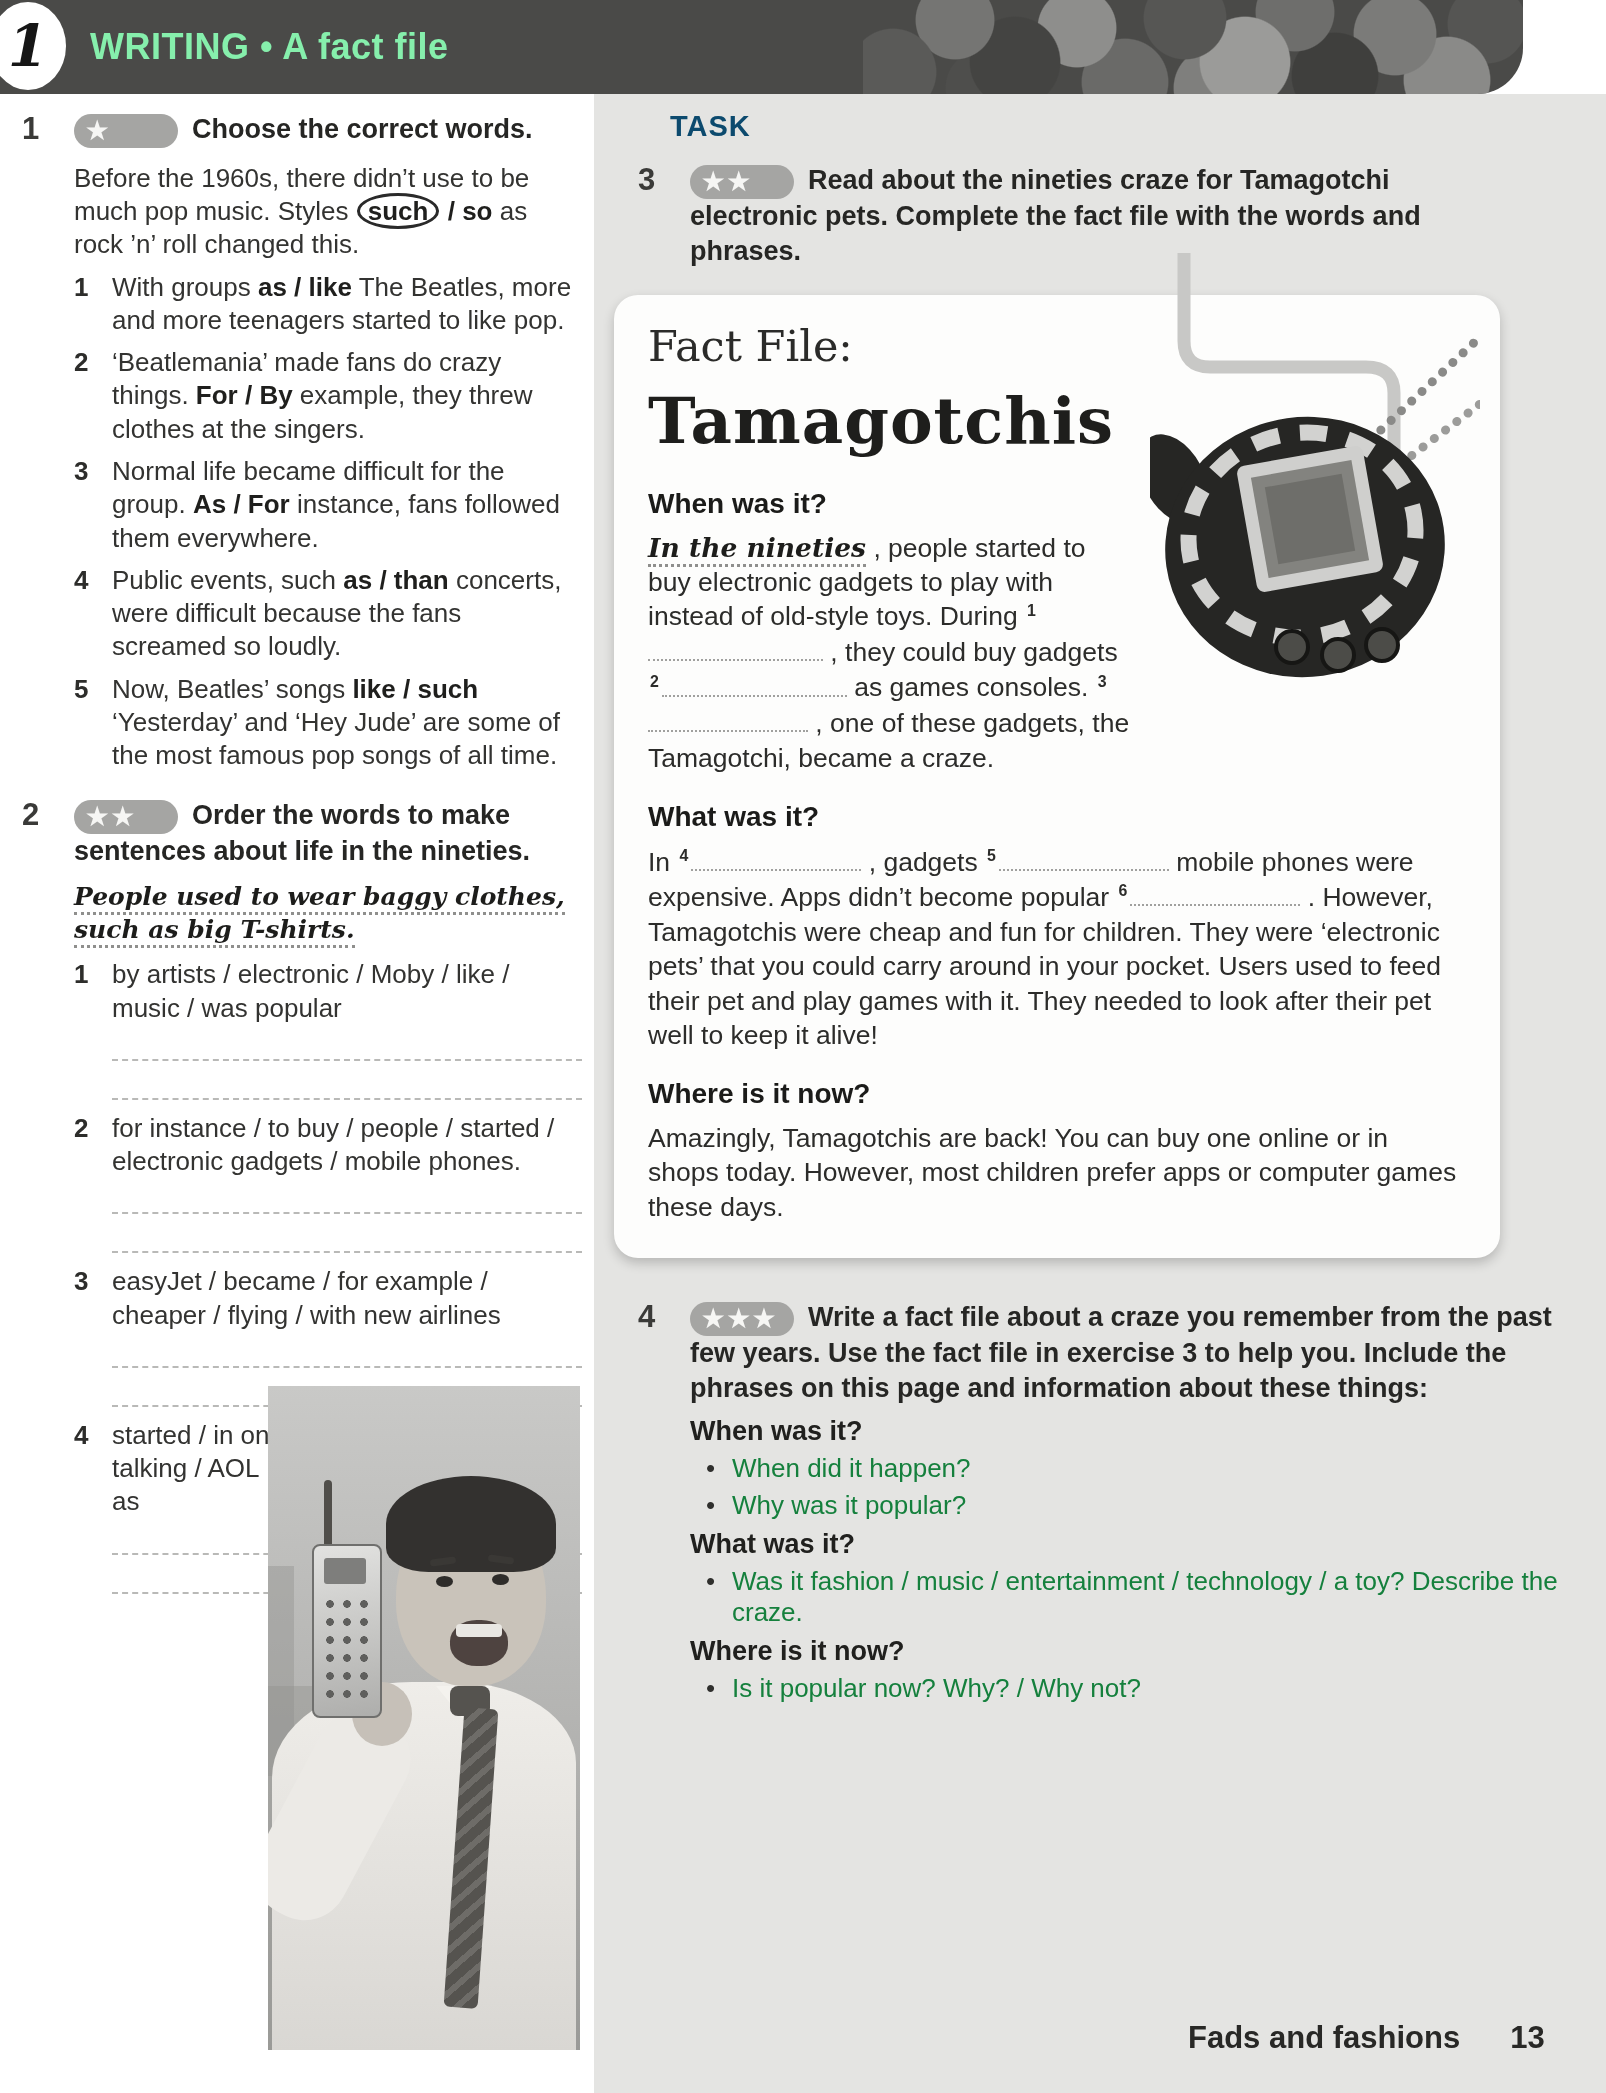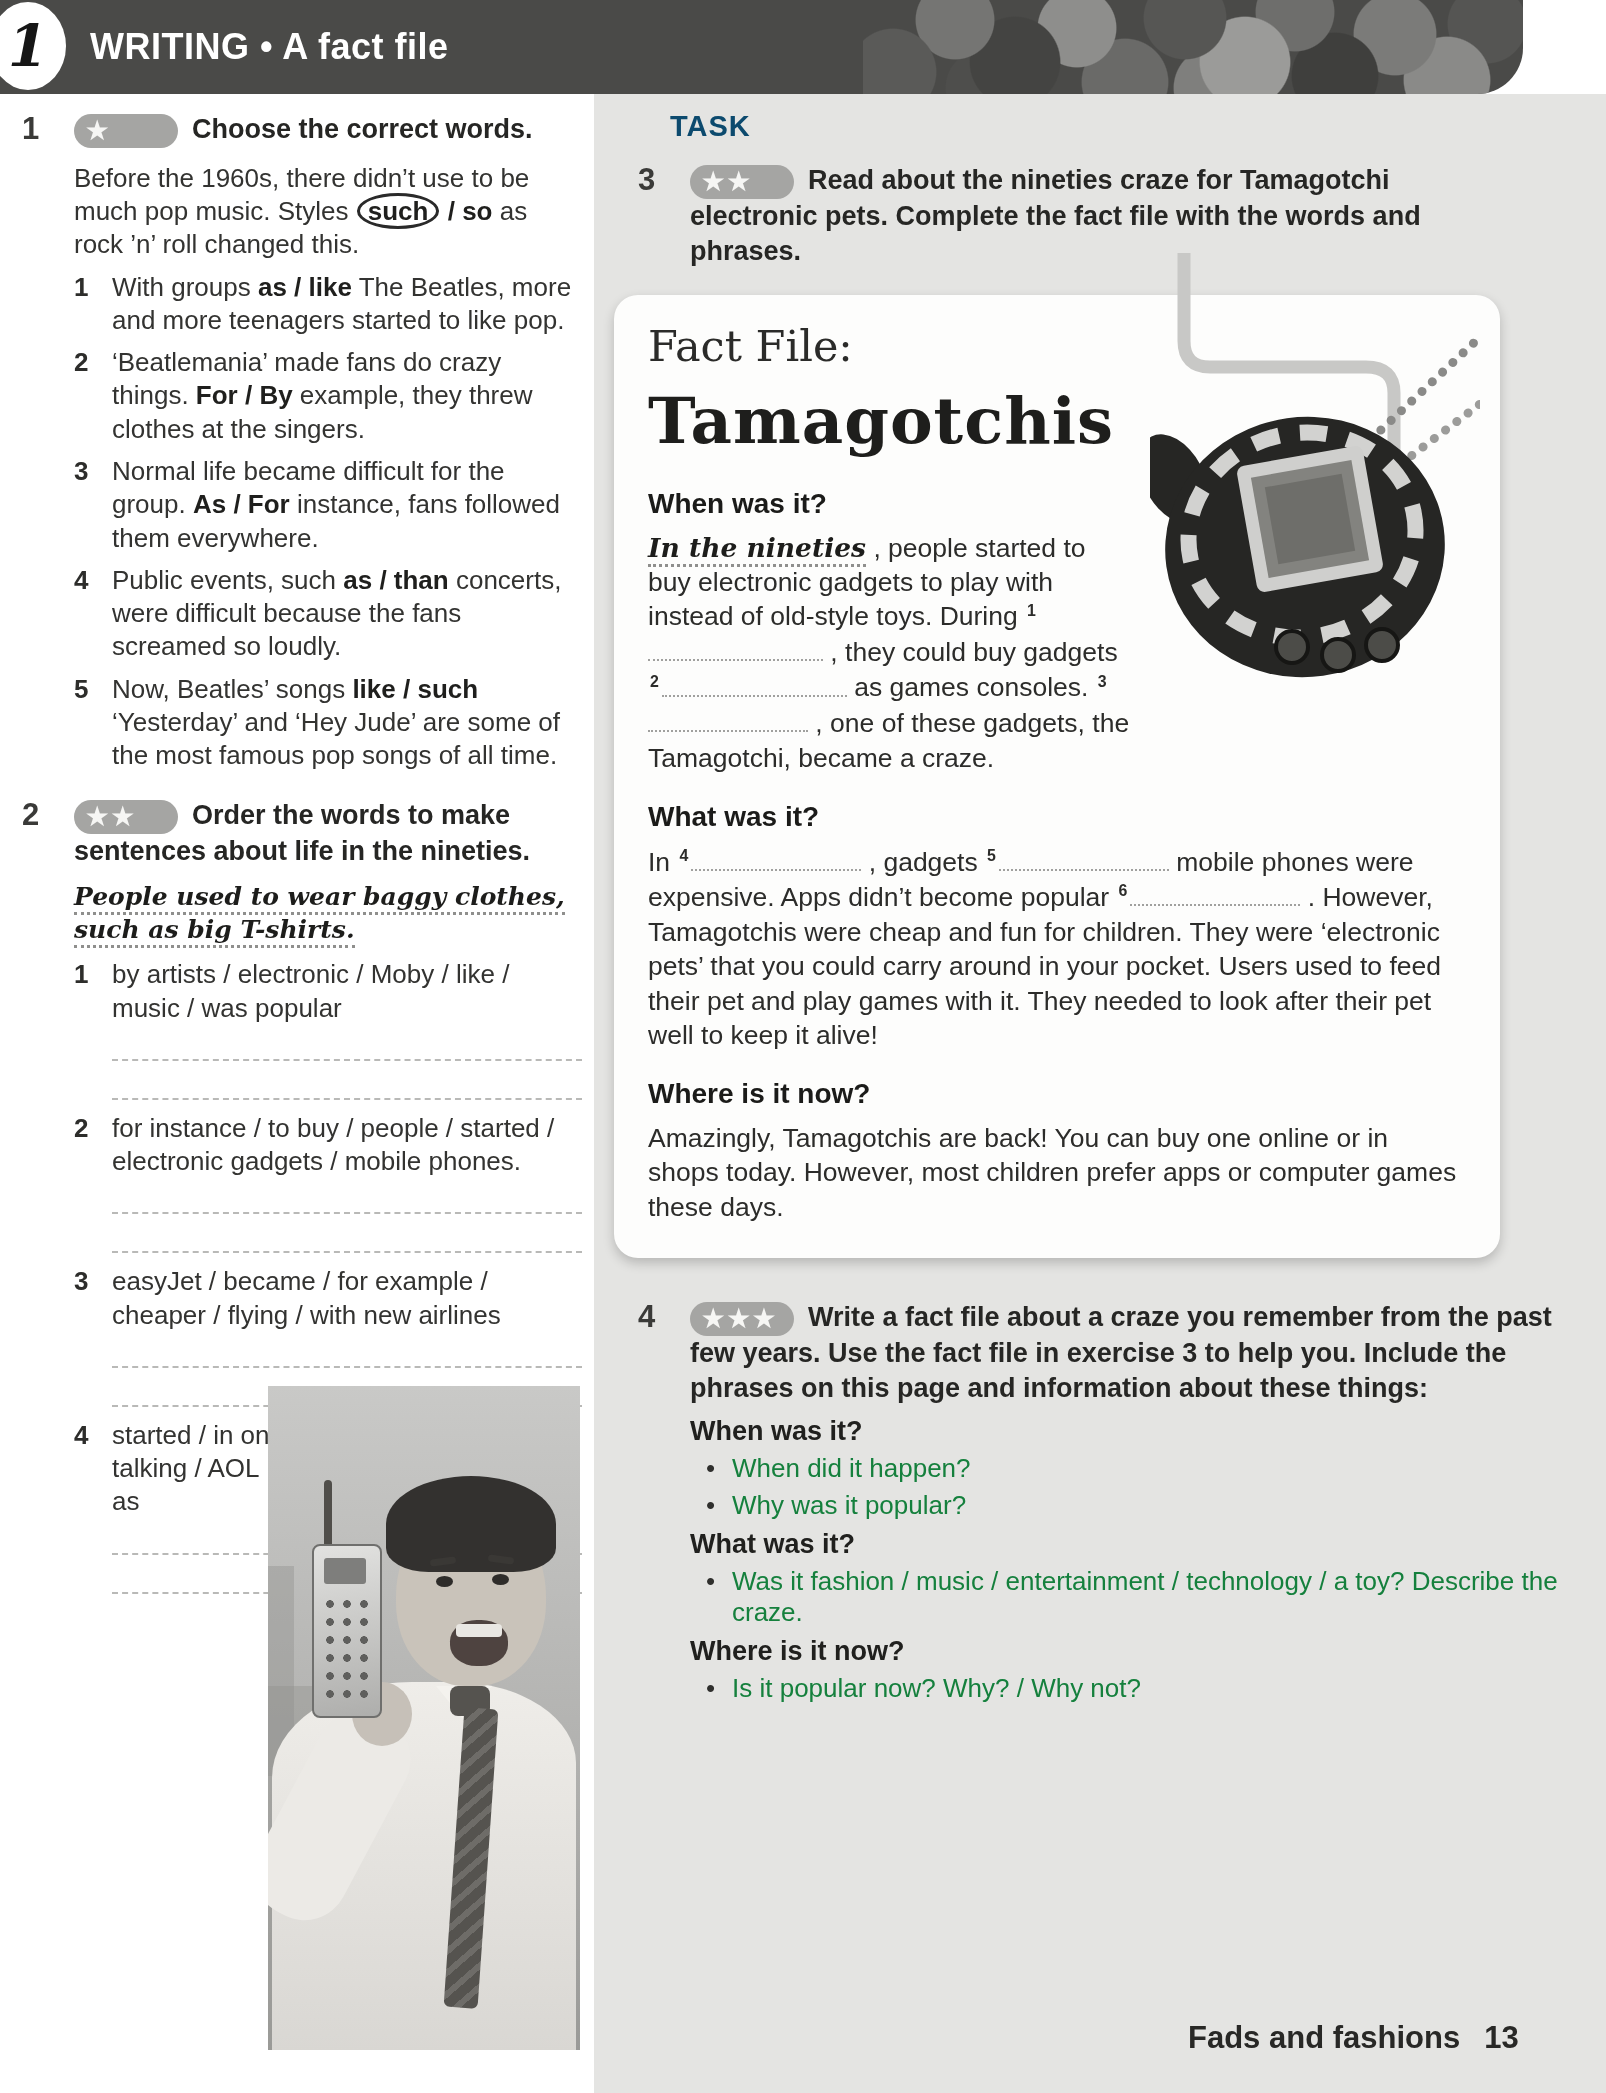--- a/index.html
+++ b/index.html
@@ -21,21 +21,21 @@
       radial-gradient(circle 40px at 432px 12px,#6e6e6c 97%,transparent),
       radial-gradient(circle 44px at 472px 76px,#3f3f3d 97%,transparent),
       radial-gradient(circle 42px at 532px 34px,#7b7b79 97%,transparent),
       radial-gradient(circle 44px at 584px 80px,#8a8a88 97%,transparent),
       radial-gradient(circle 40px at 624px 24px,#555553 97%,transparent),
       radial-gradient(circle 42px at 352px 88px,#7f7f7d 97%,transparent),
       radial-gradient(circle 40px at 122px 88px,#4e4e4c 97%,transparent);}
   .unit-circle{position:absolute;left:-10px;top:2px;width:76px;height:88px;background:#fff;border-radius:50%;
     display:flex;align-items:center;justify-content:center;
     font-family:"DejaVu Serif",serif;font-weight:bold;font-style:italic;font-size:58px;color:#161616;}
-  .header-title{position:absolute;left:90px;top:26px;font-size:36px;font-weight:bold;color:#ffffff;letter-spacing:.5px;}
+  .header-title{position:absolute;left:90px;top:26px;font-size:36px;font-weight:bold;color:#86efac;letter-spacing:.5px;}
 
   
   .badge{display:inline-block;vertical-align:middle;background:#a5a5a3;border-radius:17px;height:34px;min-width:104px;
     padding:0 12px;box-sizing:border-box;color:#f6f6f4;font-size:25px;line-height:33px;letter-spacing:3px;text-align:left;margin-right:14px;}
   .ex{display:flex;}
   .ex-num{width:52px;flex:none;font-size:31px;font-weight:bold;color:#3a3a38;line-height:1.1;}
   .ex-head{font-weight:bold;font-size:27px;color:#262624;line-height:1.3;}
   .b{font-weight:bold;color:#1f1f1d;}
   .circle{border:3px solid #2a2a2a;border-radius:50%;padding:0 8px;margin:0 1px;}
   .strike{text-decoration:line-through;text-decoration-thickness:2.5px;}
@@ -102,21 +102,21 @@
   .stepline{position:absolute;left:556px;top:-50px;z-index:-1;}
   .tama{float:right;width:330px;height:390px;margin:-10px -14px 8px 16px;}
   .ff-pre{font-family:"DejaVu Serif",serif;font-size:43px;color:#2b2b29;}
   .ff-title{font-family:"DejaVu Serif",serif;font-weight:bold;font-size:64px;letter-spacing:1px;color:#1e1e1c;margin-top:4px;}
   .ff-h{font-size:28px;font-weight:bold;color:#1b1b19;margin:24px 0 8px;}
   .ex4{margin-top:42px;width:900px;}
   .ex4-groups{margin:10px 0 0 0;}
   .g-head{font-size:27px;font-weight:bold;color:#20201e;margin-top:8px;}
   .g-bullet{position:relative;padding-left:42px;font-size:26px;color:#15803d;margin-top:6px;width:850px;}
   .g-bullet::before{content:"•";position:absolute;left:16px;top:0;color:#2f2f2d;}
-  .footer{position:absolute;left:1188px;top:2020px;display:flex;gap:24px;align-items:center;
+  .footer{position:absolute;left:1188px;top:2020px;display:flex;gap:50px;align-items:center;
     font-size:31px;font-weight:bold;color:#282826;}
 </style>
 </head>
 <body>
 
 <div class="header-bar">
   <div class="header-dots"></div>
   <div class="unit-circle">
     <span>1</span>
   </div>

